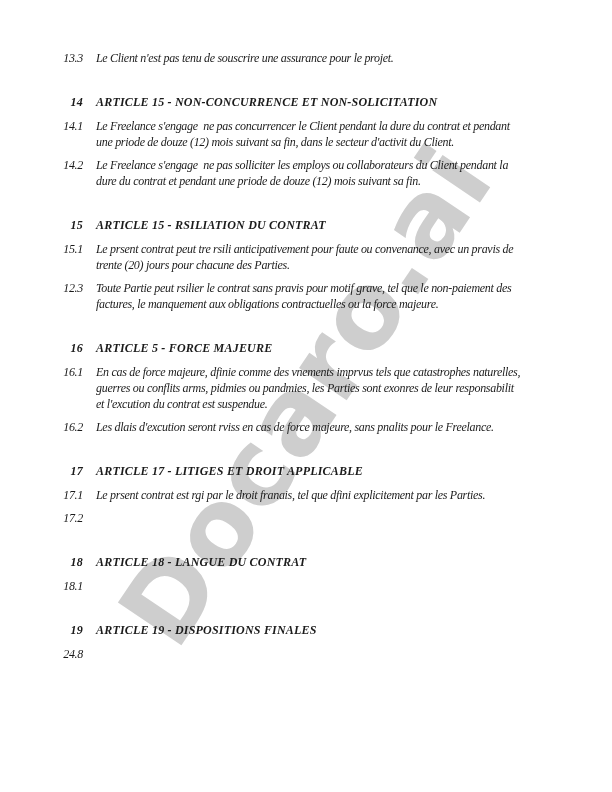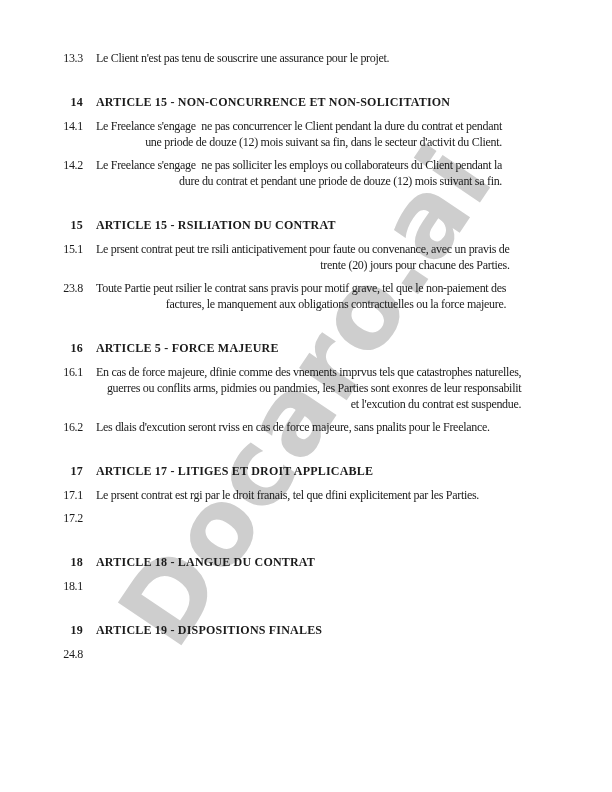--- a/index.html
+++ b/index.html
@@ -30,33 +30,34 @@
     position: absolute;
     top: 50px;
     left: 45px;
     right: 25px;
     z-index: 1;
     font-size: 12px;
     line-height: 16px;
     letter-spacing: -0.3px;
   }
   .row { display: flex; align-items: flex-start; }
-  .clause { margin-bottom: 7px; }
+  .clause { margin-bottom: 7px; font-style: italic; }
   .heading-row {
     margin-top: 28px;
     margin-bottom: 8px;
     font-weight: bold;
     letter-spacing: 0.2px;
+    font-style: italic;
   }
   .num {
     flex: 0 0 38px;
     text-align: right;
     margin-right: 13px;
   }
-  .txt { white-space: pre-wrap; text-align: right; }
+  .txt { white-space: pre-wrap; }
 </style>
 </head>
 <body>
 
 <div class="page">
   <div class="watermark">Docaro.ai</div>
   <div class="content" id="content">
       <div class="row clause">
         <span class="num">13.3</span>
         <div class="txt">Le Client n'est pas tenu de souscrire une assurance pour le projet.</div>
@@ -78,21 +79,21 @@
       <div class="row heading-row">
         <span class="num">15</span>
         <div class="txt">ARTICLE 15 - RSILIATION DU CONTRAT</div>
       </div>
       <div class="row clause">
         <span class="num">15.1</span>
         <div class="txt">Le prsent contrat peut tre rsili anticipativement pour faute ou convenance, avec un pravis de
 trente (20) jours pour chacune des Parties.</div>
       </div>
       <div class="row clause">
-        <span class="num">23.8</span>
+        <span class="num">12.3</span>
         <div class="txt">Toute Partie peut rsilier le contrat sans pravis pour motif grave, tel que le non-paiement des
 factures, le manquement aux obligations contractuelles ou la force majeure.</div>
       </div>
       <div class="row heading-row">
         <span class="num">16</span>
         <div class="txt">ARTICLE 5 - FORCE MAJEURE</div>
       </div>
       <div class="row clause">
         <span class="num">16.1</span>
         <div class="txt">En cas de force majeure, dfinie comme des vnements imprvus tels que catastrophes naturelles,

